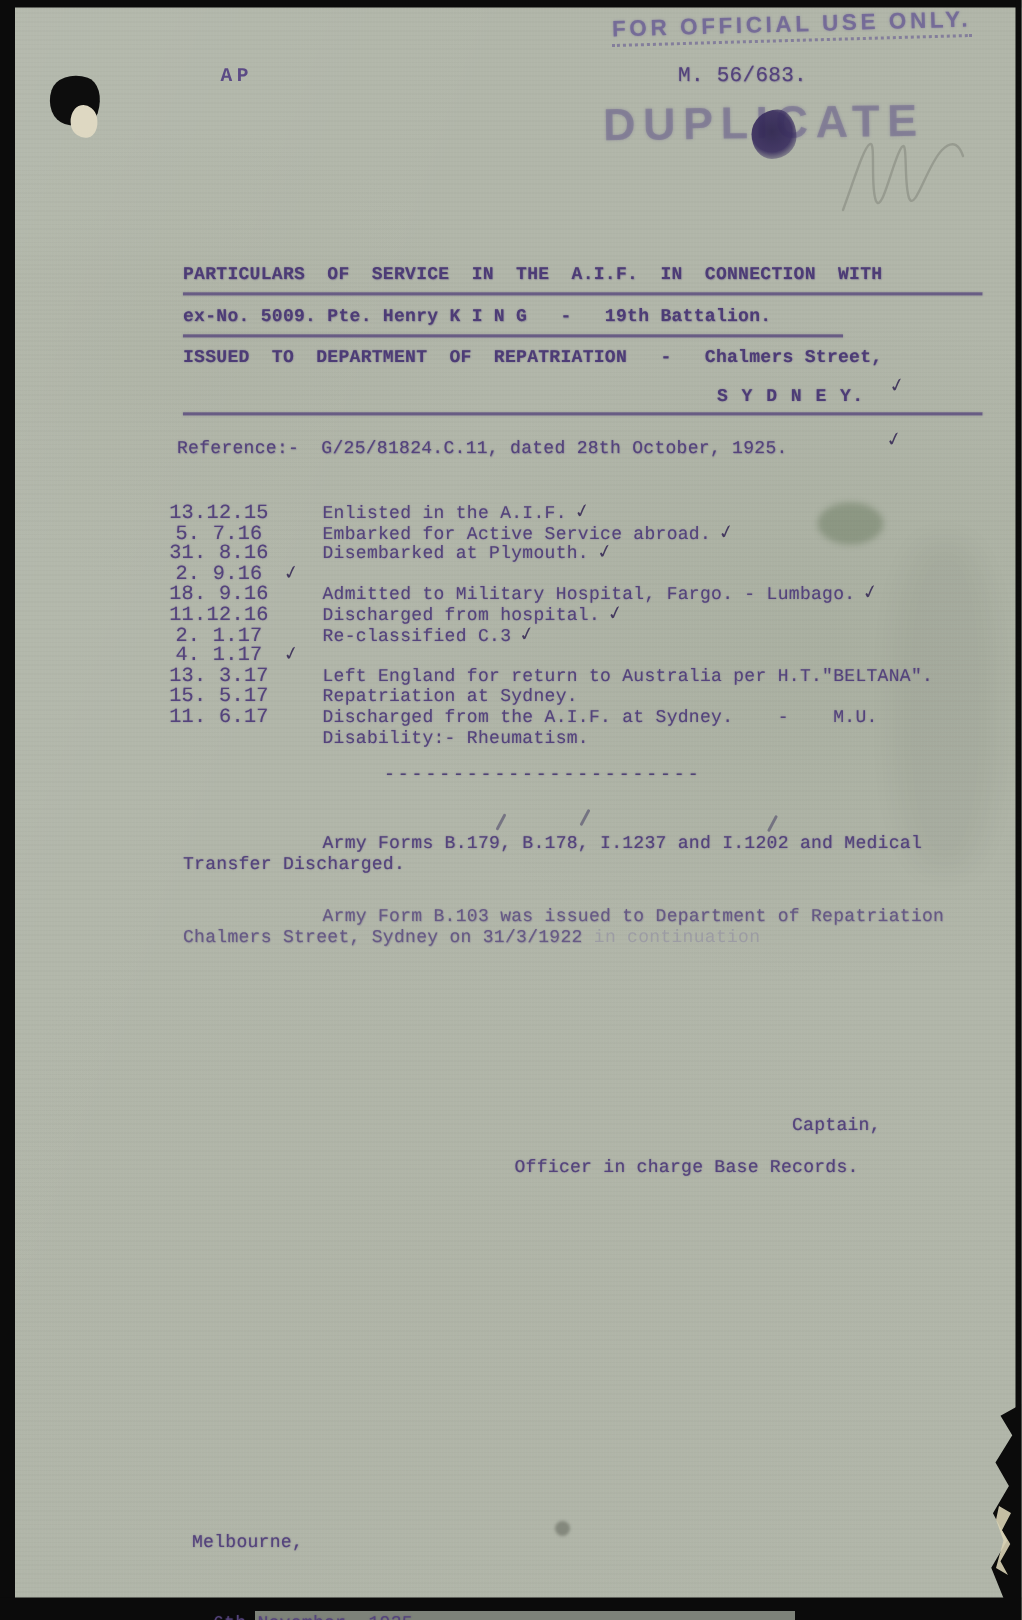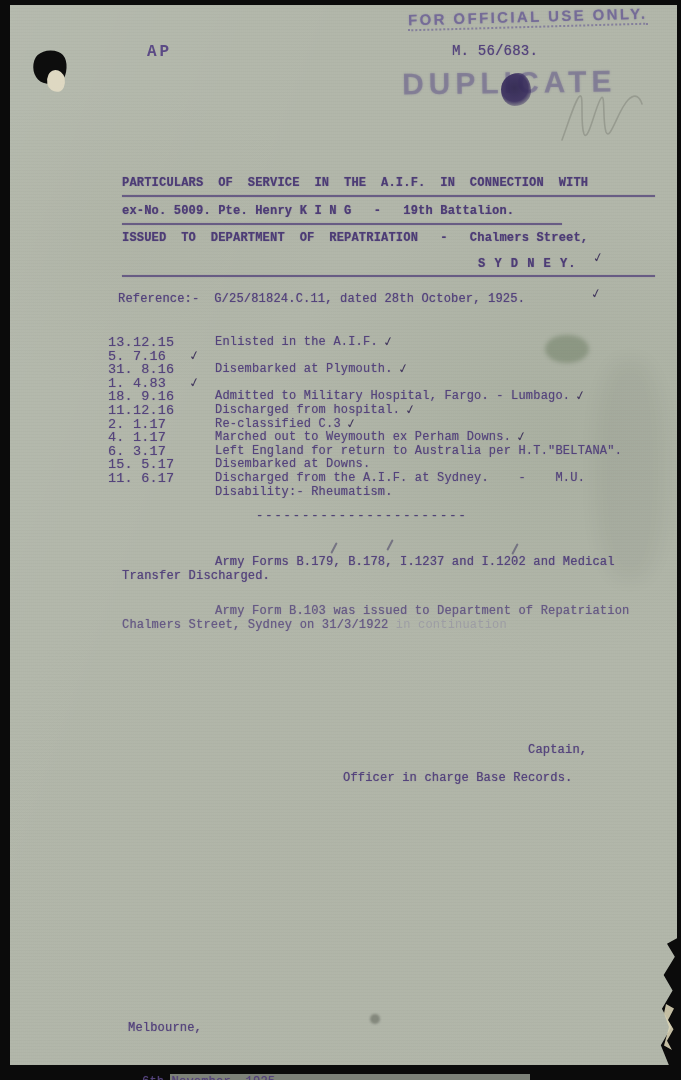--- a/index.html
+++ b/index.html
@@ -60,37 +60,37 @@
   .stamp-duplicate{
     position:absolute;left:402px;top:66px;
     font-family:"Liberation Sans","DejaVu Sans",sans-serif;
     font-weight:bold;font-size:30px;letter-spacing:5px;
     color:rgba(112,104,142,.52);
     text-shadow:0 0 2px rgba(112,104,142,.45);
     transform:rotate(-.8deg);
   }
   .ap-mark{
     position:absolute;left:147px;top:43px;
-    font-weight:bold;font-size:16px;letter-spacing:3px;
+    font-weight:bold;font-size:13px;letter-spacing:3px;
     color:#5b4a85;
   }
   .file-number{left:452px;top:45px;font-size:14px;}
   .ink-blob{
     position:absolute;left:501px;top:73px;width:30px;height:33px;
     background:radial-gradient(circle at 45% 45%, #2e2450 0%, #3b2f60 55%, rgba(59,47,96,.25) 80%, transparent 100%);
     border-radius:58% 42% 55% 45% / 50% 55% 45% 50%;
     filter:blur(.4px);
     opacity:.92;
   }
   .pencil-sig{position:absolute;left:556px;top:90px;opacity:.55;}
   .divider{left:256px;top:510px;letter-spacing:2px;color:#4d3f74;}
   .records{position:absolute;left:108px;top:335px;}
   .record-row{display:flex;height:13.6px;}
   .record-date{
-    width:76px;text-align:left;white-space:pre;
+    width:76px;text-align:center;white-space:pre;
     font-size:13.5px;letter-spacing:.2px;color:#54437c;
     text-shadow:0 0 1px rgba(84,67,124,.55);
   }
   .record-text{
     margin-left:31px;white-space:pre;
     font-size:12px;letter-spacing:.2px;color:#54437c;
     text-shadow:0 0 1px rgba(84,67,124,.55);
   }
   .pencil-tick{
     position:absolute;width:2px;height:12px;
@@ -171,59 +171,59 @@
   <span class="tw check" style="left:586px;top:288px;">✓</span>
 
   <div class="records">
     <div class="record-row">
       <span class="record-date">13.12.15</span>
         <span class="record-text">Enlisted in the A.I.F.</span>
         <span class="check">✓</span>
     </div>
     <div class="record-row">
       <span class="record-date">5. 7.16</span>
+        <span class="record-text">Embarked for Active Service abroad.</span>
         <span class="check">✓</span>
     </div>
     <div class="record-row">
       <span class="record-date">31. 8.16</span>
         <span class="record-text">Disembarked at Plymouth.</span>
         <span class="check">✓</span>
     </div>
     <div class="record-row">
-      <span class="record-date">1. 4.83</span>
+      <span class="record-date">2. 9.16</span>
         <span class="check">✓</span>
     </div>
     <div class="record-row">
       <span class="record-date">18. 9.16</span>
         <span class="record-text">Admitted to Military Hospital, Fargo. - Lumbago.</span>
         <span class="check">✓</span>
     </div>
     <div class="record-row">
       <span class="record-date">11.12.16</span>
         <span class="record-text">Discharged from hospital.</span>
         <span class="check">✓</span>
     </div>
     <div class="record-row">
       <span class="record-date">2. 1.17</span>
         <span class="record-text">Re-classified C.3</span>
         <span class="check">✓</span>
     </div>
     <div class="record-row">
       <span class="record-date">4. 1.17</span>
-        <span class="record-text">Marched out to Weymouth ex Perham Downs.</span>
-        <span class="check">✓</span>
-    </div>
-    <div class="record-row">
-      <span class="record-date">6. 3.17</span>
+        <span class="check">✓</span>
+    </div>
+    <div class="record-row">
+      <span class="record-date">13. 3.17</span>
         <span class="record-text">Left England for return to Australia per H.T."BELTANA".</span>
         <span class="check"></span>
     </div>
     <div class="record-row">
       <span class="record-date">15. 5.17</span>
-        <span class="record-text">Disembarked at Downs.</span>
+        <span class="record-text">Repatriation at Sydney.</span>
         <span class="check"></span>
     </div>
     <div class="record-row">
       <span class="record-date">11. 6.17</span>
         <span class="record-text">Discharged from the A.I.F. at Sydney.    -    M.U.</span>
         <span class="check"></span>
     </div>
     <div class="record-row">
       <span class="record-date"></span>
         <span class="record-text">Disability:- Rheumatism.</span>

